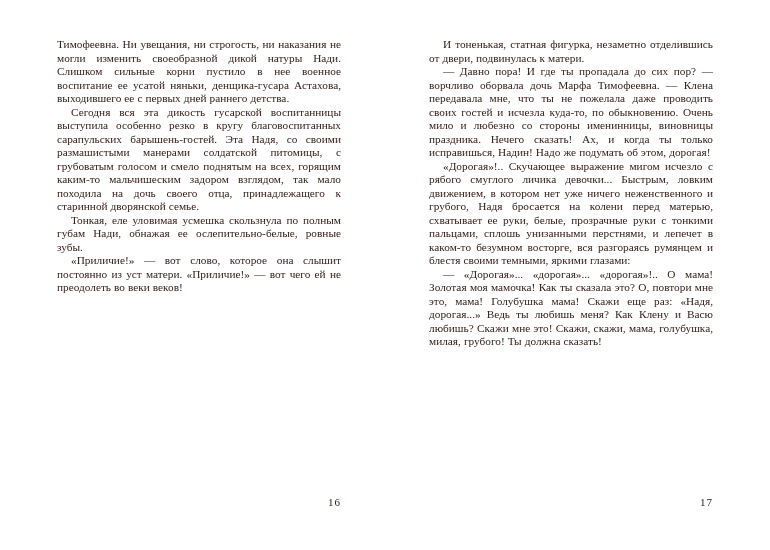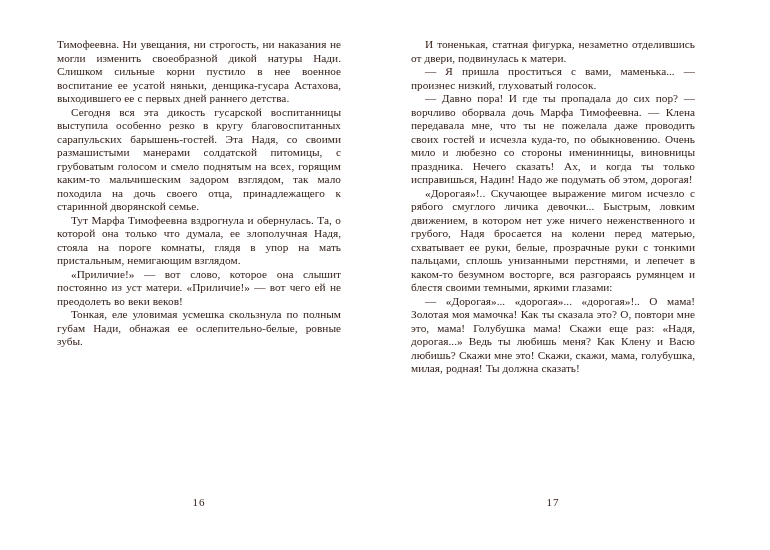--- a/index.html
+++ b/index.html
@@ -20,65 +20,63 @@
     font-family: "Liberation Serif", "DejaVu Serif", serif;
     color: #35211a;
   }
   .page {
     position: absolute;
     top: 38px;
     width: 284px;
     height: 500px;
   }
   .page-left  { left: 57px; }
-  .page-right { left: 411px; }
+  .page-right { left: 429px; }
   .page-body {
     height: 438px;
     overflow: hidden;
   }
   .para {
     margin: 0;
     font-size: 11.3px;
     line-height: 13.5px;
     text-align: justify;
     text-indent: 0;
     word-spacing: 0.2px;
   }
   .para.indent { text-indent: 14px; }
   .page-number {
     position: absolute;
     top: 458px;
     left: 0;
     right: 0;
-    text-align: center;
+    text-align: right;
     font-size: 11px;
     letter-spacing: 1px;
     color: #35211a;
   }
 </style>
 </head>
 <body>
 
 <div class="spread">
 
   <div class="page page-left">
     <div class="page-body">
         <p class="para">Тимофеевна. Ни увещания, ни строгость, ни наказания не могли изменить своеобразной дикой натуры Нади. Слишком сильные корни пустило в нее военное воспитание ее усатой няньки, денщика-гусара Астахова, выходившего ее с первых дней раннего детства.</p>
         <p class="para indent">Сегодня вся эта дикость гусарской воспитанницы выступила особенно резко в кругу благовоспитанных сарапульских барышень-гостей. Эта Надя, со своими размашистыми манерами солдатской питомицы, с грубоватым голосом и смело поднятым на всех, горящим каким-то мальчишеским задором взглядом, так мало походила на дочь своего отца, принадлежащего к старинной дворянской семье.</p>
-        <p class="para indent">Тут Марфа Тимофеевна вздрогнула и обернулась. Та, о которой она только что думала, ее злополучная Надя, стояла на пороге комнаты, глядя в упор на мать пристальным, немигающим взглядом.</p>
+        <p class="para indent">Тонкая, еле уловимая усмешка скользнула по полным губам Нади, обнажая ее ослепительно-белые, ровные зубы.</p>
         <p class="para indent">«Приличие!» — вот слово, которое она слышит постоянно из уст матери. «Приличие!» — вот чего ей не преодолеть во веки веков!</p>
-        <p class="para indent">Тонкая, еле уловимая усмешка скользнула по полным губам Нади, обнажая ее ослепительно-белые, ровные зубы.</p>
       </div>
     <div class="page-number">16</div>
   </div>
 
   <div class="page page-right">
     <div class="page-body">
         <p class="para indent">И тоненькая, статная фигурка, незаметно отделившись от двери, подвинулась к матери.</p>
-        <p class="para indent">— Я пришла проститься с вами, маменька... — произнес низкий, глуховатый голосок.</p>
         <p class="para indent">— Давно пора! И где ты пропадала до сих пор? — ворчливо оборвала дочь Марфа Тимофеевна. — Клена передавала мне, что ты не пожелала даже проводить своих гостей и исчезла куда-то, по обыкновению. Очень мило и любезно со стороны именинницы, виновницы праздника. Нечего сказать! Ах, и когда ты только исправишься, Надин! Надо же подумать об этом, дорогая!</p>
         <p class="para indent">«Дорогая»!.. Скучающее выражение мигом исчезло с рябого смуглого личика девочки... Быстрым, ловким движением, в котором нет уже ничего неженственного и грубого, Надя бросается на колени перед матерью, схватывает ее руки, белые, прозрачные руки с тонкими пальцами, сплошь унизанными перстнями, и лепечет в каком-то безумном восторге, вся разгораясь румянцем и блестя своими темными, яркими глазами:</p>
-        <p class="para indent">— «Дорогая»... «дорогая»... «дорогая»!.. О мама! Золотая моя мамочка! Как ты сказала это? О, повтори мне это, мама! Голубушка мама! Скажи еще раз: «Надя, дорогая...» Ведь ты любишь меня? Как Клену и Васю любишь? Скажи мне это! Скажи, скажи, мама, голубушка, милая, родная! Ты должна сказать!</p>
+        <p class="para indent">— «Дорогая»... «дорогая»... «дорогая»!.. О мама! Золотая моя мамочка! Как ты сказала это? О, повтори мне это, мама! Голубушка мама! Скажи еще раз: «Надя, дорогая...» Ведь ты любишь меня? Как Клену и Васю любишь? Скажи мне это! Скажи, скажи, мама, голубушка, милая, грубого! Ты должна сказать!</p>
       </div>
     <div class="page-number">17</div>
   </div>
 
 </div>
 
 </body></html>

